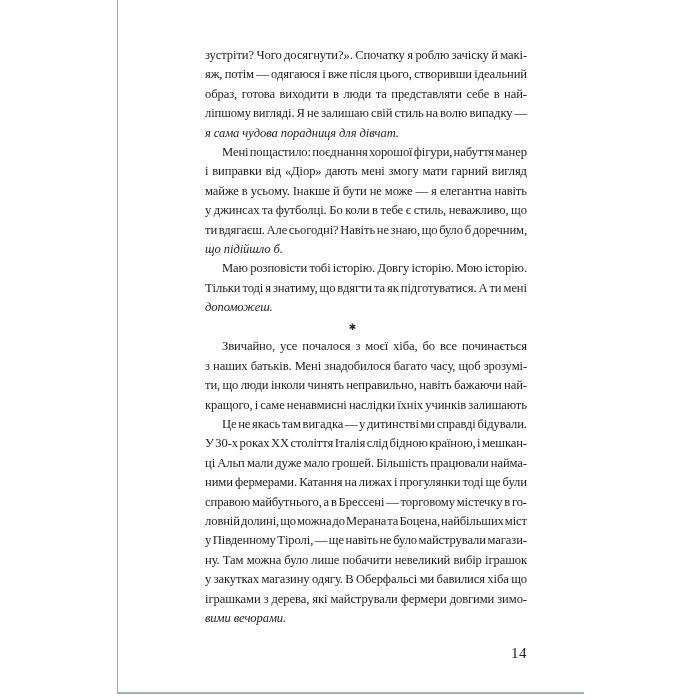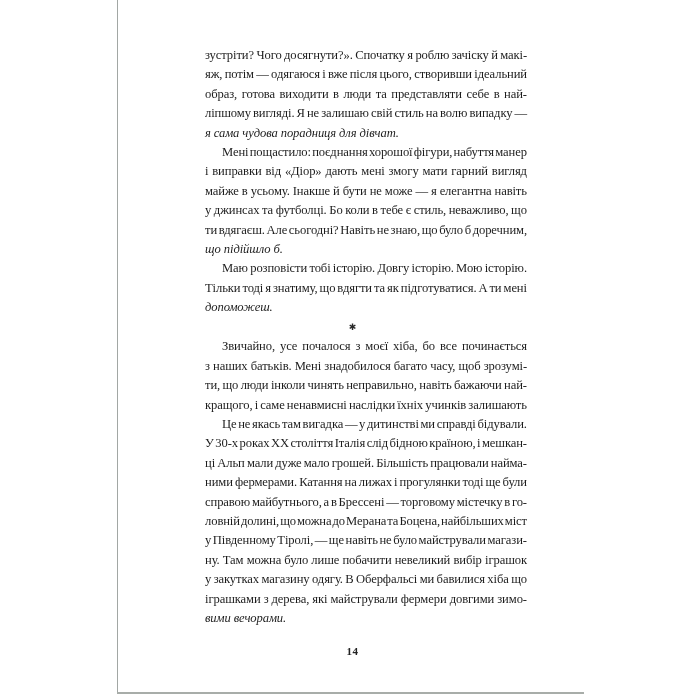--- a/index.html
+++ b/index.html
@@ -10,22 +10,22 @@
   .h-rule{position:absolute;left:117px;top:692px;width:467px;height:2px;background:#a8ada9;}
   .text-block{position:absolute;left:178px;top:46px;width:349px;
               font-size:12.6px;color:#1d1d1d;letter-spacing:-0.1px;}
   .line{height:19.4px;line-height:19.4px;display:flex;justify-content:space-between;
         white-space:nowrap;margin-left:27px;}
   .line span{flex:0 0 auto;}
   .line.plain{display:block;text-align:left;font-style:italic;}
   .line.indent{padding-left:17px;}
   .ornament-line{height:20px;line-height:20px;text-align:center;font-size:9px;color:#2a2a2a;
                  letter-spacing:0;display:block;}
-  .page-number{position:absolute;left:178px;top:645px;width:349px;text-align:center;
-               font-size:11px;font-weight:bold;color:#222;letter-spacing:0.5px;}
+  .page-number{position:absolute;left:178px;top:645px;width:349px;text-align:right;
+               font-size:15px;font-weight:normal;color:#222;letter-spacing:0.5px;}
 </style>
 </head>
 <body>
 
 <div class="page">
   <div class="v-rule"></div>
   <div class="h-rule"></div>
 
   <div class="text-block" id="text-block">
       <div class="line">

